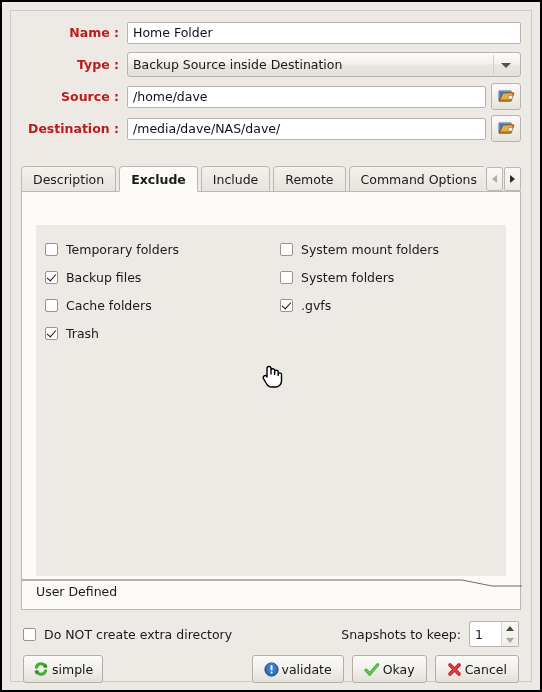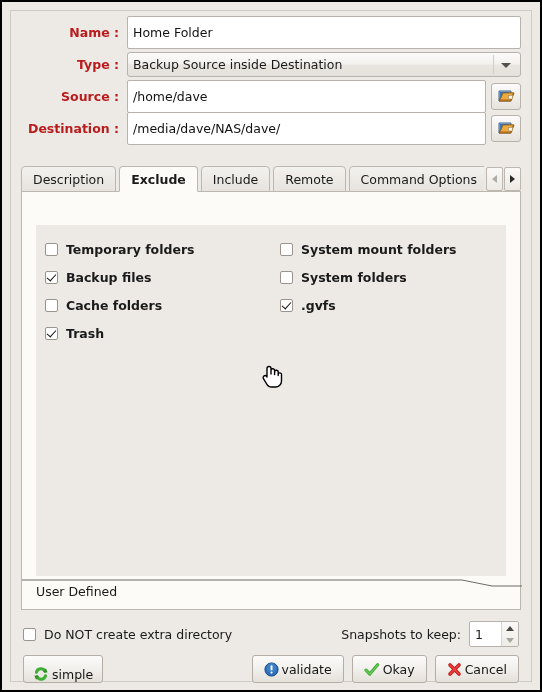--- a/index.html
+++ b/index.html
@@ -49,21 +49,21 @@
     text-align: right;
     padding-right: 8px;
     font-weight: bold;
     font-size: 12.5px;
     color: #b91c1c;
     box-sizing: border-box;
     white-space: nowrap;
   }
   .txtfield {
     flex: 1;
-    height: 33px;
+    height: 22px;
     background: #FFFFFF;
     border: 1px solid #B8B2AC;
     border-radius: 2px;
     box-sizing: border-box;
     display: flex;
     align-items: center;
     padding: 0 5px;
     font-size: 12.5px;
     color: #111;
     overflow: hidden;
@@ -199,21 +199,20 @@
     left: 14px; right: 14px;
     top: 33px; bottom: 33px;
     background: #EDEAE6;
     border: none;
   }
   .checkgrid {
     position: absolute;
     left: 0; top: 10px;
     right: 0;
     display: flex;
-    font-weight: bold;
   }
   .col { width: 50%; }
   .chk-row {
     display: flex;
     align-items: center;
     height: 28px;
     padding-left: 9px;
   }
   .chkbox {
     width: 13px; height: 13px;
@@ -292,21 +291,21 @@
     box-sizing: border-box;
     display: inline-flex;
     align-items: center;
     justify-content: center;
     padding: 0 11px;
     font-size: 12.5px;
     color: #161616;
     margin-left: 8px;
   }
   .btn .ico { margin-right: 3px; display: inline-flex; align-items: center; }
-  .btn.simple { margin-left: 0; padding: 0 9px; align-items: flex-end; }
+  .btn.simple { margin-left: 0; padding: 0 9px; }
   .spacer { flex: 1; }
 </style>
 </head>
 <body>
 
 <div class="dialog">
   <div class="dialog-inner">
 
     <div class="form">
 

